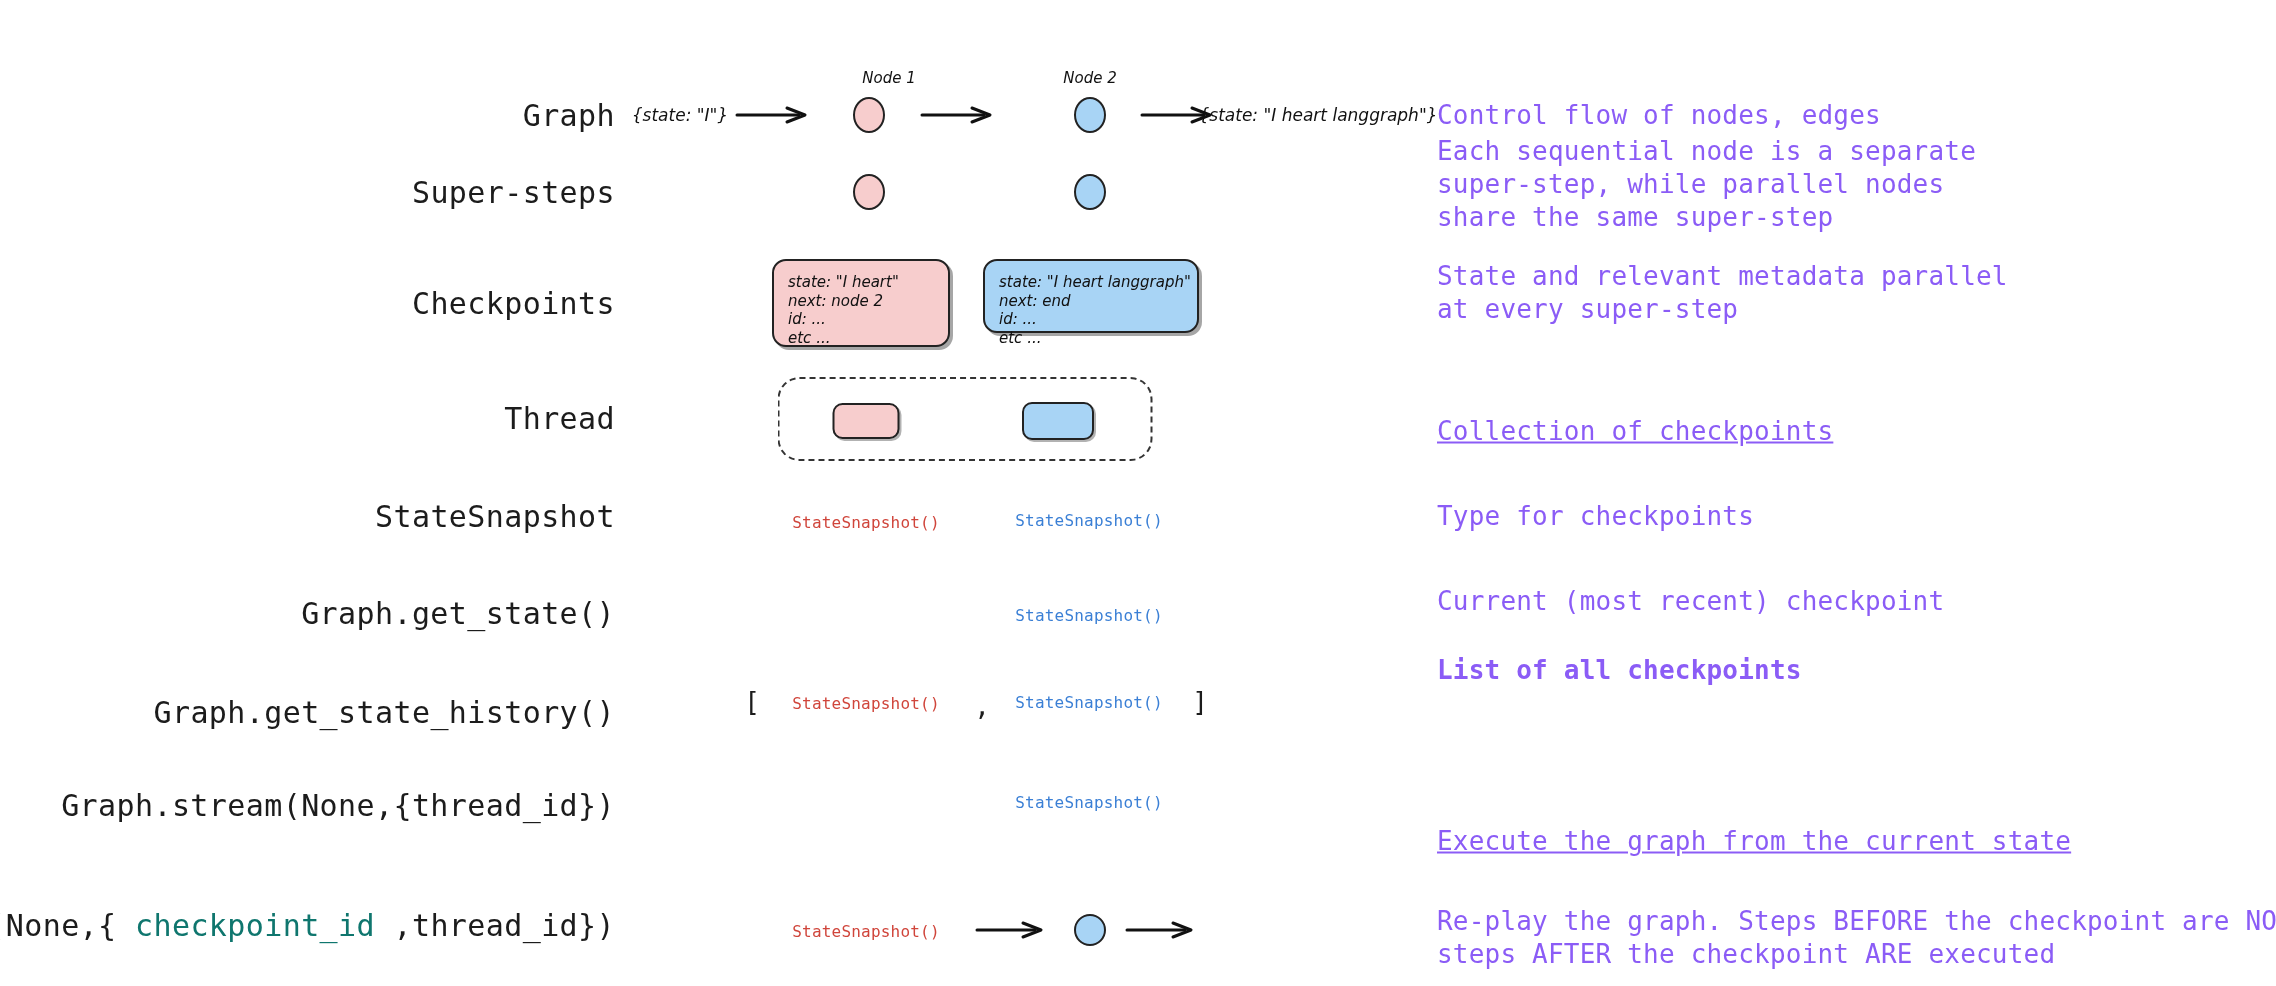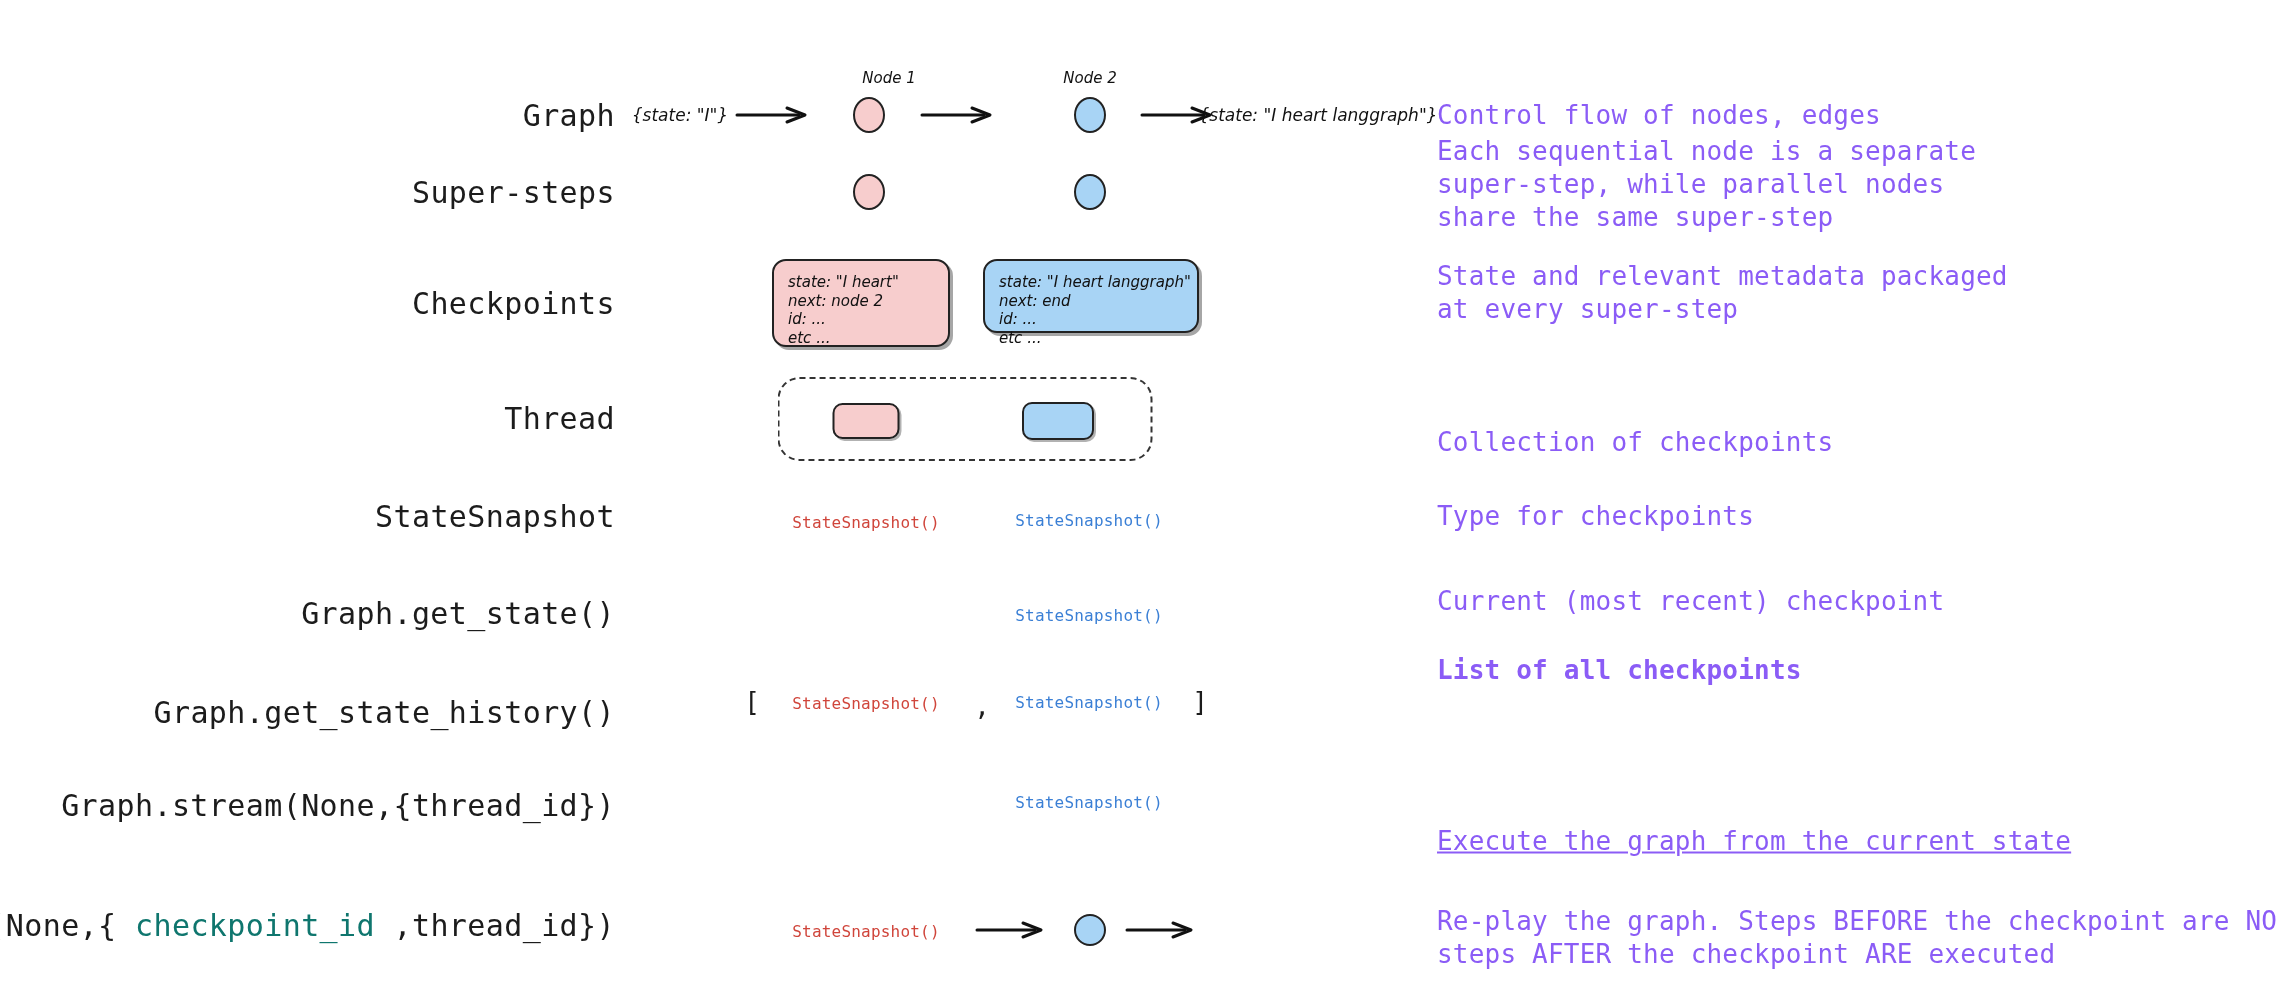--- a/index.html
+++ b/index.html
@@ -170,30 +170,30 @@
   <div class="line">etc ...</div>
 </div>
 
 <div class="mid cbox c-blue" style="left:1091px; top:296px; width:216px; height:74px;">
   <div class="line">state: "I heart langgraph"</div>
   <div class="line">next: end</div>
   <div class="line">id: ...</div>
   <div class="line">etc ...</div>
 </div>
 
-<div class="desc" style="top:293px;">State and relevant metadata packaged
+<div class="desc" style="top:293px;">State and relevant metadata parallel
 at every super-step</div>
 
 <div class="left-label" style="top:418px;margin-left:40px;">Thread</div>
 
 <div class="mid dashed-box" style="left:965px; top:419px; width:375px; height:84px;"></div>
 <div class="mid pill c-pink" style="left:866px; top:421px; width:67px; height:36px;"></div>
 <div class="mid pill c-blue" style="left:1058px; top:421px; width:72px; height:38px;"></div>
 
-<div class="desc" style="top:442px;">Collection of checkpoints</div>
+<div class="desc" style="top:431px;text-decoration:underline;">Collection of checkpoints</div>
 
 <div class="left-label" style="top:516px;">StateSnapshot</div>
 
 <div class="mid snap snap-red" style="left:866px; top:522px;">StateSnapshot()</div>
 <div class="mid snap snap-blue" style="left:1089px; top:520px;">StateSnapshot()</div>
 
 <div class="desc" style="top:516px;">Type for checkpoints</div>
 
 <div class="left-label" style="top:613px;">Graph.get_state()</div>
 

